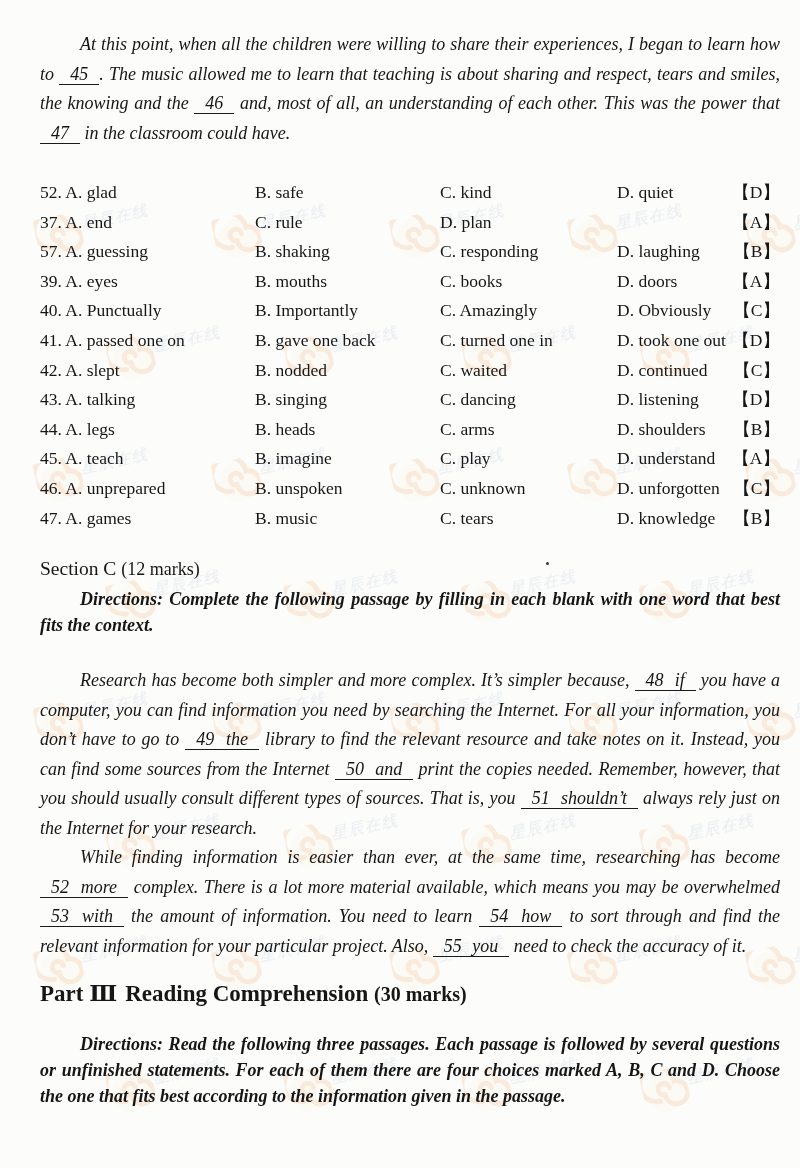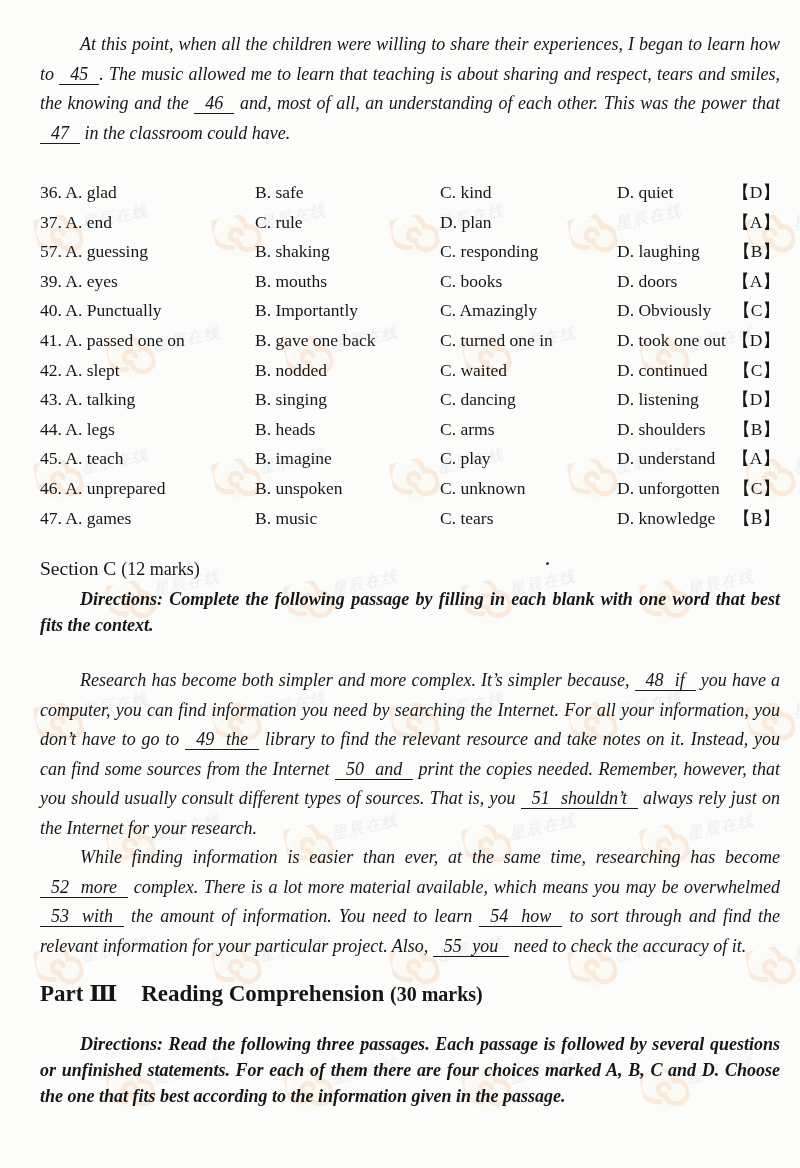--- a/index.html
+++ b/index.html
@@ -20,21 +20,21 @@
   .options{margin-top:30px;font-size:17.5px;}
   .opt-row{display:grid;grid-template-columns:215px 185px 177px 1fr auto;line-height:29.6px;align-items:baseline;}
   .opt-cell{white-space:nowrap;overflow:visible;}
   .ans{text-align:right;white-space:nowrap;}
   .sec-head{margin:22px 0 0;font-size:19.5px;font-weight:normal;line-height:27px;}
   .sec-head .marks{font-size:18px;}
   .directions{font-weight:bold;font-style:italic;font-size:18px;line-height:26px;
               text-align:justify;text-indent:40px;margin:3px 0 0;}
   .passage{margin-top:28px;}
   .part-head{margin:16px 0 0;font-size:23px;font-weight:bold;line-height:34px;}
-  .part-head .part-num{margin-right:24px;}
+  .part-head .part-num{margin-right:8px;}
   .part-head .part-marks{font-size:20px;}
   .part-dir{margin-top:20px;}
   .stray-dot{position:absolute;left:546px;top:562px;width:3px;height:3px;background:#3a3a3a;border-radius:50%;z-index:2;}
 </style>
 </head>
 <body>
 
 <div class="page">
   <div class="wm-layer" id="wm-layer">
       <div class="wm" style="left: 36px; top: 208px; opacity: 0.16;">
@@ -291,21 +291,21 @@
       </div>
     </div>
   <div class="stray-dot"></div>
 
   <div class="content">
 
     <p class="par indent"><span>At this point, when all the children were willing to share their experiences, I began to learn how to </span><span class="blank">45</span><span>. The music allowed me to learn that teaching is about sharing and respect, tears and smiles, the knowing and the </span><span class="blank">46</span><span> and, most of all, an understanding of each other. This was the power that </span><span class="blank">47</span><span> in the classroom could have.</span></p>
 
     <div class="options" id="options-table">
         <div class="opt-row">
-          <div class="opt-cell">36. A. glad</div>
+          <div class="opt-cell">52. A. glad</div>
           <div class="opt-cell">B. safe</div>
           <div class="opt-cell">C. kind</div>
           <div class="opt-cell">D. quiet</div>
           <div class="opt-cell ans">【D】</div>
         </div>
         <div class="opt-row">
           <div class="opt-cell">37. A. end</div>
           <div class="opt-cell">C. rule</div>
           <div class="opt-cell">D. plan</div>
           <div class="opt-cell ans">【A】</div>

